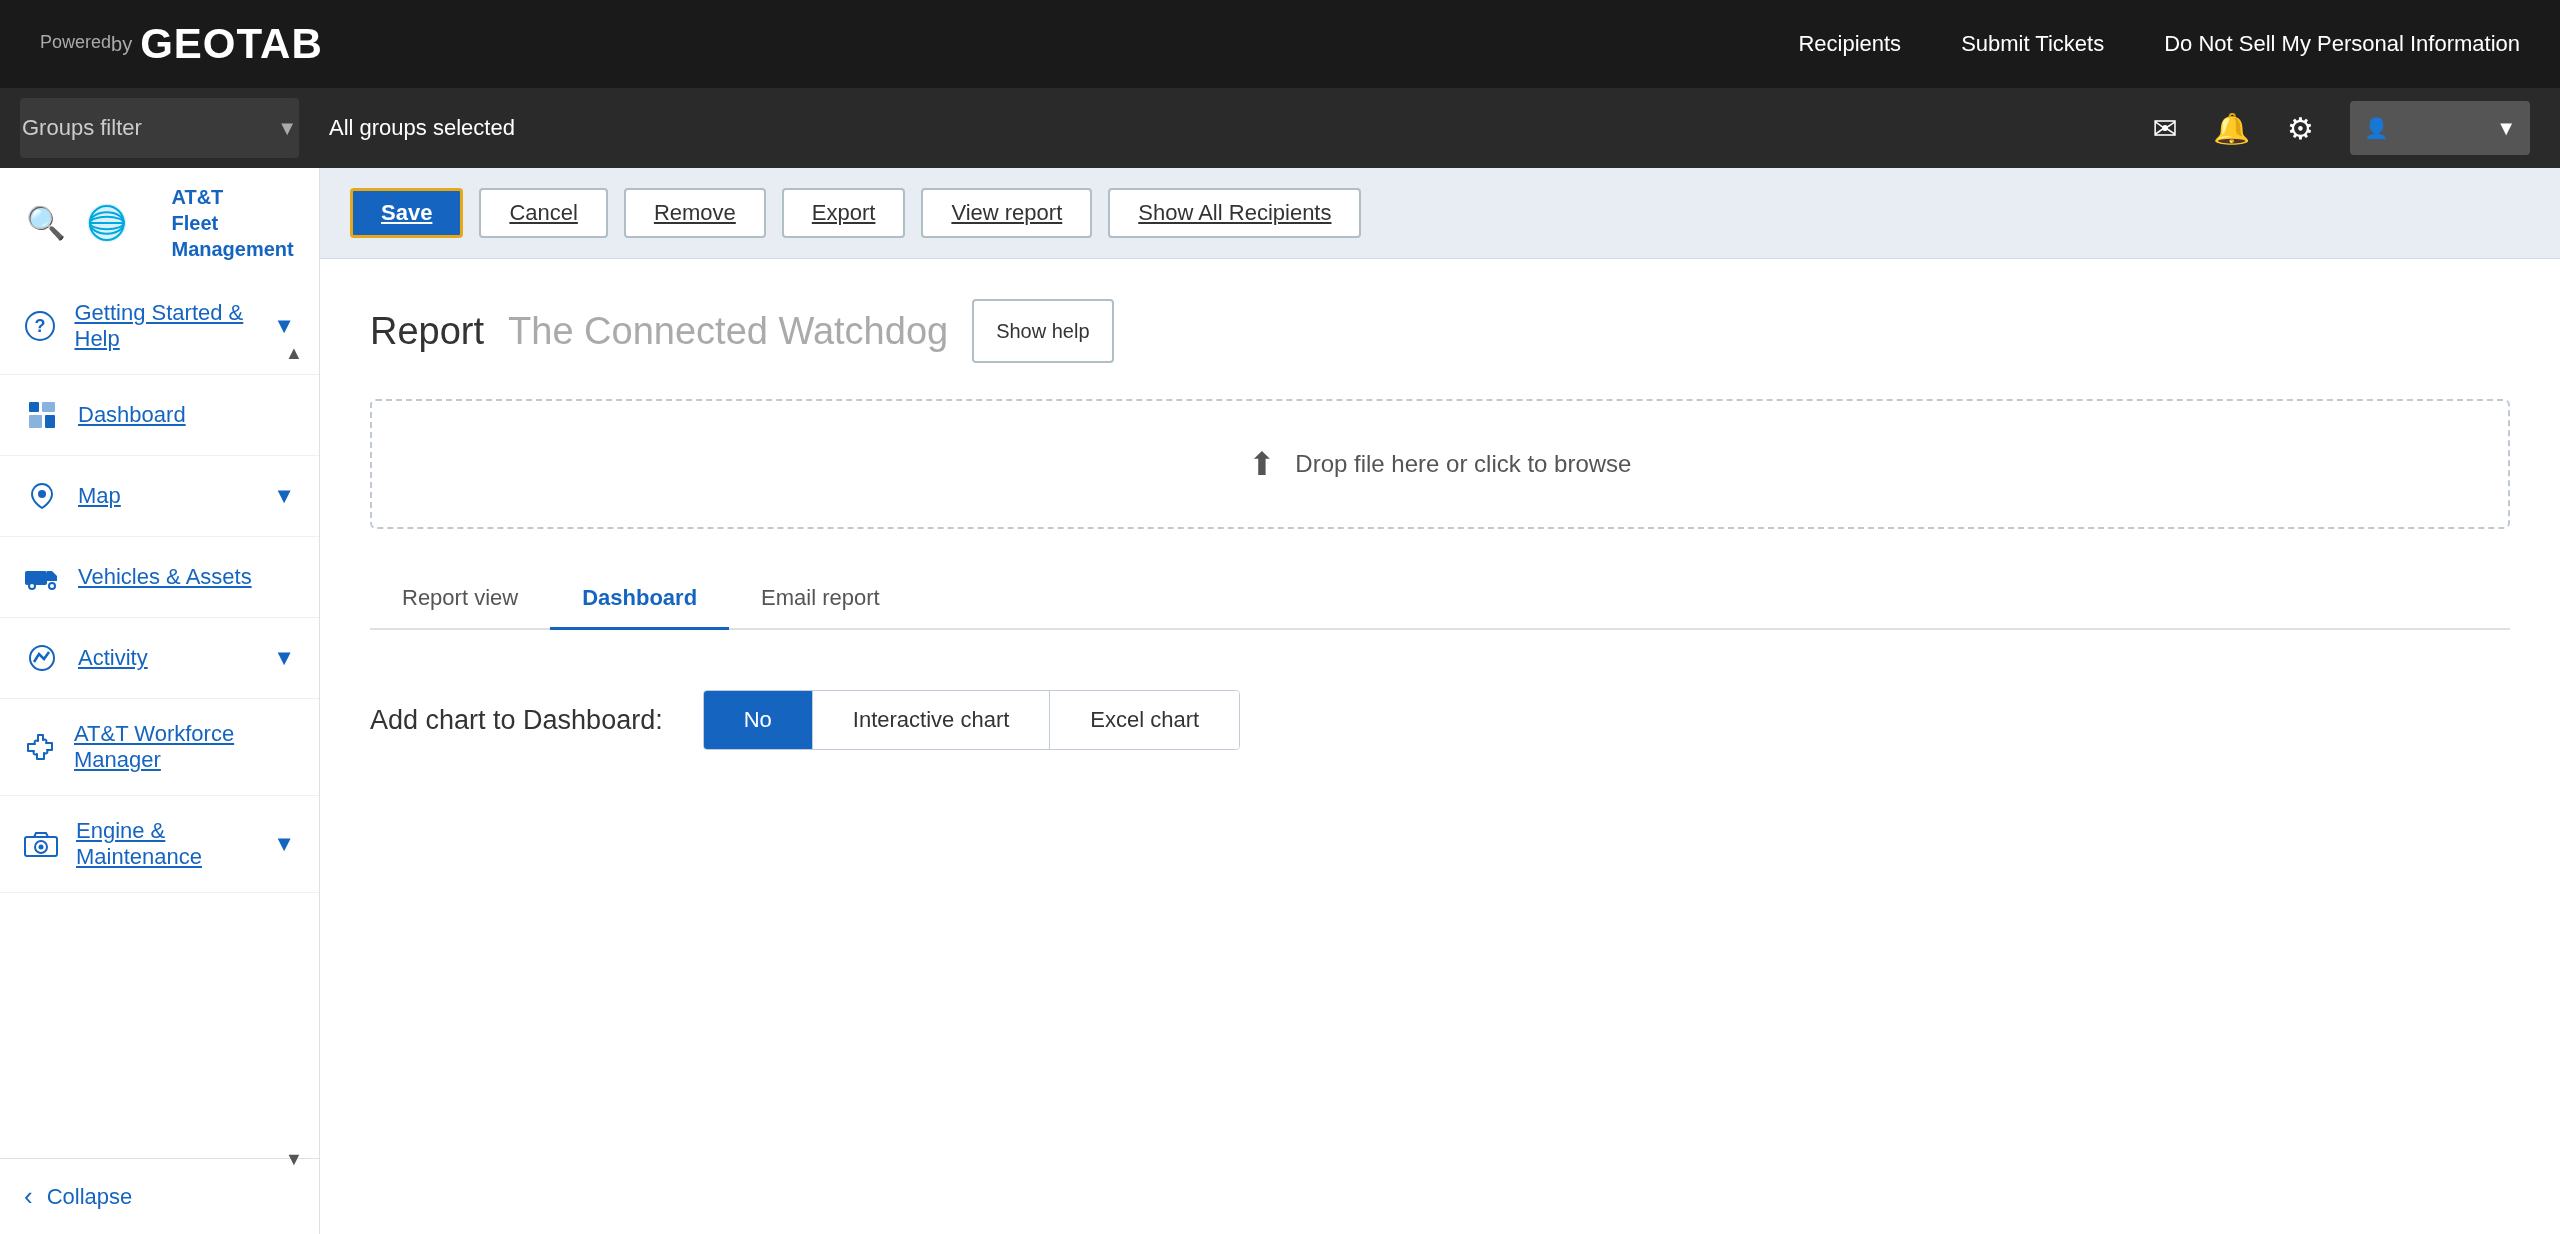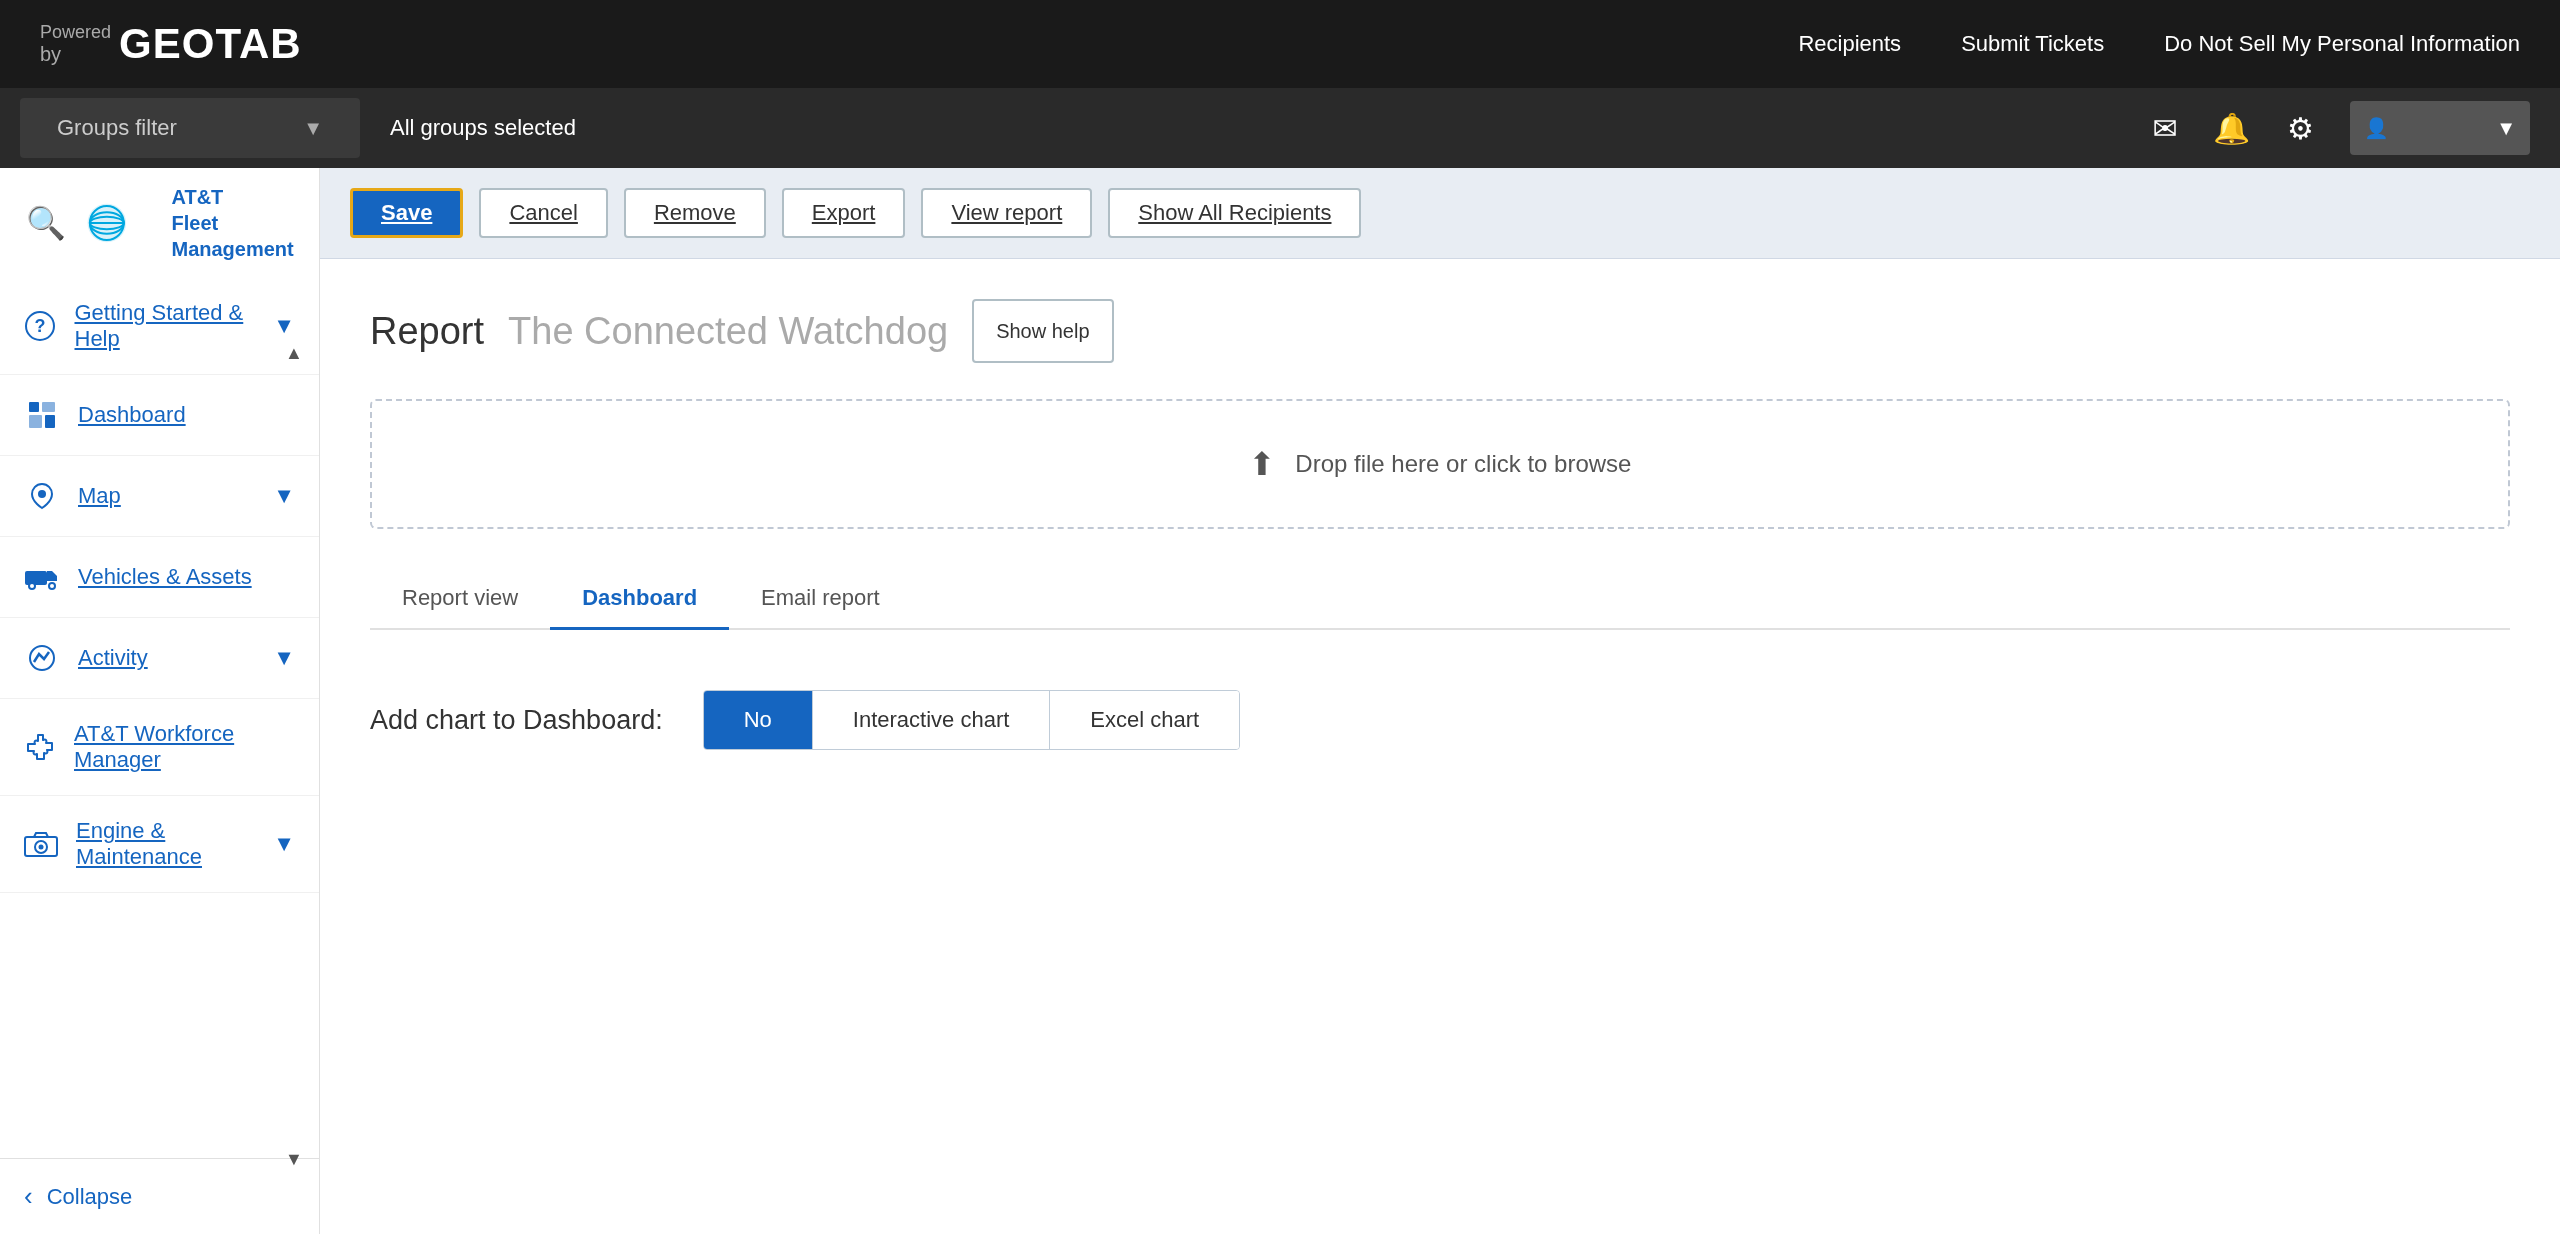--- a/index.html
+++ b/index.html
@@ -18,21 +18,21 @@
     }
     .top-nav-left {
       display: flex;
       align-items: center;
       gap: 8px;
     }
     .powered-by {
       color: #aaa;
       font-size: 20px;
       display: flex;
-      flex-direction: column;
+      flex-direction: row;
       line-height: 1.1;
     }
     .powered-by span:first-child { font-size: 18px; }
     .geotab-logo {
       color: white;
       font-size: 42px;
       font-weight: bold;
       letter-spacing: 1px;
     }
     .top-nav-links {
@@ -51,25 +51,25 @@
       display: flex;
       align-items: center;
       padding: 0 0 0 0;
       gap: 0;
     }
     .groups-filter-btn {
       background: #3a3a3a;
       color: #ccc;
       border: none;
       height: 60px;
-      width: 340px;
+      width: 279px;
       display: flex;
       align-items: center;
       justify-content: space-between;
-      padding: 0 37px;
+      padding: 0 2px;
       cursor: pointer;
       font-size: 22px;
       margin-left: 20px;
       border-radius: 4px;
     }
     .groups-filter-btn .chevron { font-size: 20px; color: #aaa; }
     .all-groups-text {
       color: white;
       font-size: 22px;
       margin-left: 30px;

